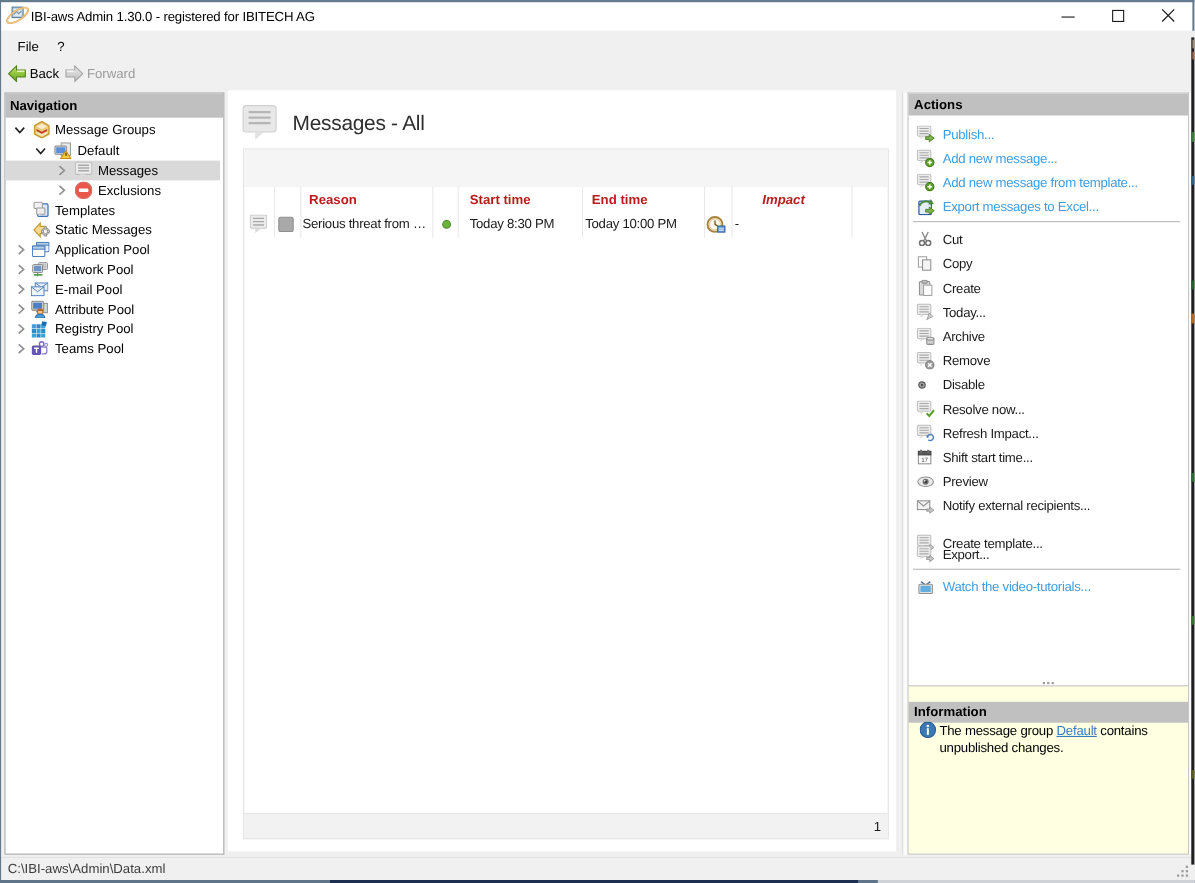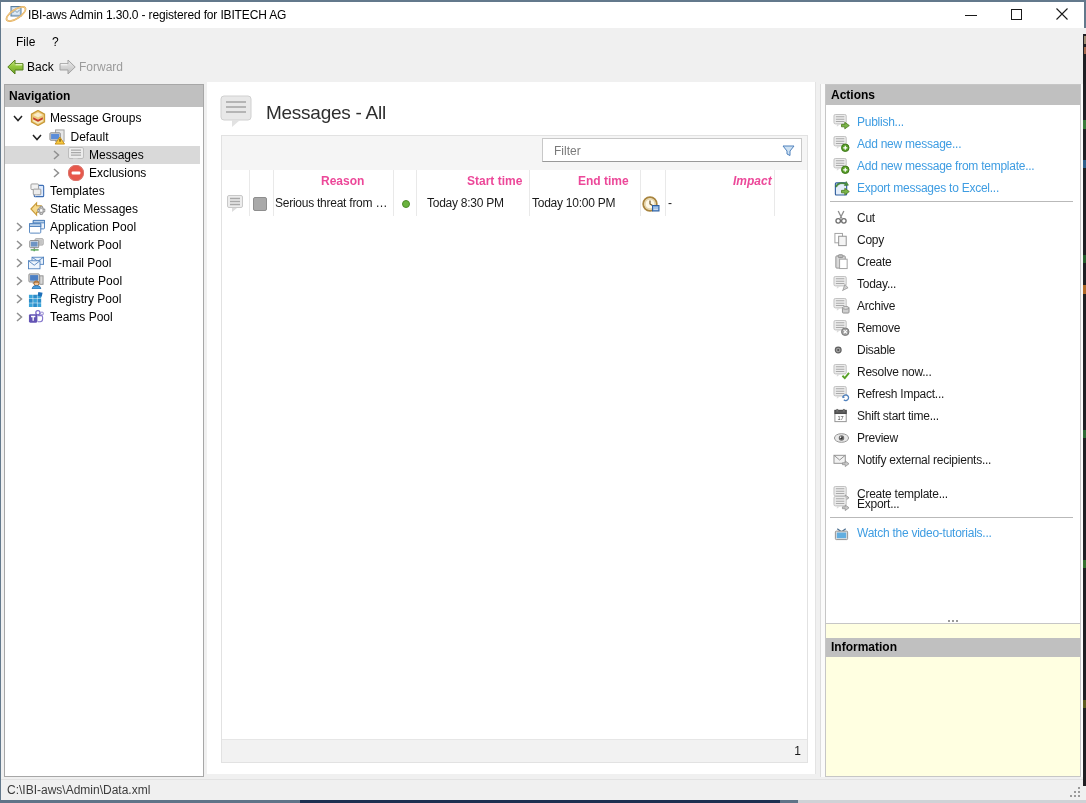--- a/index.html
+++ b/index.html
@@ -18,21 +18,21 @@
 .ticon { position:absolute; top:1px; width:16px; height:16px; }
 .chev { position:absolute; top:4px; width:10px; height:10px; }
 #middle { left:207px; top:82px; width:609px; height:692px; background:#fff; border-right:1px solid #e3e3e3; }
 #bigicon { left:13px; top:13px; }
 #mtitle { left:59px; top:20px; font-size:19px; color:#2e2e2e; letter-spacing:-0.26px; }
 #tablepanel { left:14px; top:53px; width:587px; height:628px; border:1px solid #e2e2e2; background:#fff; }
 #filterband { left:0; top:0; width:585px; height:34px; background:#f5f5f5; }
 #filterbox { left:320px; top:2px; width:260px; height:24px; background:#fff; border:1px solid #c8c8c8; border-bottom:1px solid #999; }
 #filterbox span { position:absolute; left:11px; top:5px; color:#7a7a7a; font-size:12px; }
 .colsep { position:absolute; top:34px; width:1px; height:46px; background:#e9e9e9; }
-.hcell { position:absolute; top:34px; height:21px; line-height:22px; font-weight:bold; color:#ec4899; font-size:12px;margin-left:40px; }
+.hcell { position:absolute; top:34px; height:21px; line-height:22px; font-weight:bold; color:#b91c1c; font-size:12px; }
 .rcell { position:absolute; top:55px; height:25px; line-height:25px; color:#1a1a1a; font-size:12px; letter-spacing:-0.25px; }
 #tfooter { left:0; top:603px; width:585px; height:23px; background:#f2f2f2; border-top:1px solid #e6e6e6; line-height:23px; text-align:right; padding-right:6px; font-size:12px; color:#1a1a1a; }
 #actions { left:825px; top:84px; width:256px; height:539px; background:#fff; border:1px solid #c6c6c6; border-bottom:none; }
 #acthdr { left:0; top:0; width:254px; height:20px; line-height:20px; padding-left:5px; }
 .arow { position:absolute; left:0; width:254px; height:22px; }
 .arow .aicon { position:absolute; left:7px; top:3px; width:17px; height:16px; }
 .arow .atext { position:absolute; left:31px; top:3px; font-size:12px; line-height:16px; white-space:nowrap; letter-spacing:-0.25px; }
 .alink { color:#3f9de2; }
 .aitem { color:#1a1a1a; }
 .asep { position:absolute; left:4px; width:243px; height:1px; background:#b9b9b9; }
@@ -267,26 +267,20 @@
 <div class="abs" id="bigicon">
 <svg width="32" height="33" viewBox="0 0 32 33">
 <rect x="1" y="1" width="30" height="24" rx="3" fill="#e8e8e8" stroke="#d0d0d0"></rect>
 <path d="M12,25 L12,32 L20,25 Z" fill="#e2e2e2"></path>
 <path d="M6,7 H26 M6,12 H26 M6,17 H26" stroke="#b5b5b5" stroke-width="2"></path>
 </svg>
 </div>
 <div class="abs" id="mtitle">Messages - All</div>
 <div class="abs" id="tablepanel">
   <div class="abs" id="filterband"></div>
-  <div class="abs" id="filterbox">
-        <span>Filter</span>
-    <svg style="position:absolute; right:6px; top:6px;" width="13" height="12" viewBox="0 0 13 12">
-      <path d="M1,1 L12,1 L8,6 L8,10.5 L5,9 L5,6 Z" fill="#cfe2f3" stroke="#4f81bd" stroke-width="1"></path>
-    </svg>
-  </div>
   <div class="colsep" style="left:27px;"></div>
   <div class="colsep" style="left:51px;"></div>
   <div class="colsep" style="left:171px;"></div>
   <div class="colsep" style="left:194px;"></div>
   <div class="colsep" style="left:307px;"></div>
   <div class="colsep" style="left:418px;"></div>
   <div class="colsep" style="left:443px;"></div>
   <div class="colsep" style="left:552px;"></div>
   <div class="hcell" style="left:59px;">Reason</div>
   <div class="hcell" style="left:205px;">Start time</div>
@@ -496,20 +490,30 @@
       </div>
     </div>
 </div>
 
 <div class="dot" style="left:948px; top:620px;"></div>
 <div class="dot" style="left:952px; top:620px;"></div>
 <div class="dot" style="left:956px; top:620px;"></div>
 
 <div class="abs" id="infopanel">
 <div class="abs panel-hdr" id="infohdr">Information</div>
+<div class="abs" id="infobody">
+  <div class="abs" style="left:10px; top:13px; width:15px; height:15px;">
+    <svg width="15" height="15" viewBox="0 0 15 15">
+      <circle cx="7.5" cy="7.5" r="7" fill="#3c78b4" stroke="#2c5d93"></circle>
+      <circle cx="7.5" cy="4" r="1.2" fill="#fff"></circle>
+      <rect x="6.6" y="6" width="1.8" height="6" fill="#fff"></rect>
+    </svg>
+  </div>
+  <div class="abs" style="left:28px; top:13px; width:212px; font-size:12px; line-height:16px; color:#000; letter-spacing:-0.2px;">The message group <span style="color:#3a7cc4; text-decoration:underline;">Default</span> contains unpublished changes.</div>
+</div>
 </div>
 
 <div class="abs" id="statusbar"></div>
 <div class="abs" id="statustext">C:\IBI-aws\Admin\Data.xml</div>
 
 <div class="dot" style="left:1078px; top:787px;"></div>
 <div class="dot" style="left:1074px; top:791px;"></div>
 <div class="dot" style="left:1078px; top:791px;"></div>
 <div class="dot" style="left:1070px; top:795px;"></div>
 <div class="dot" style="left:1074px; top:795px;"></div>

